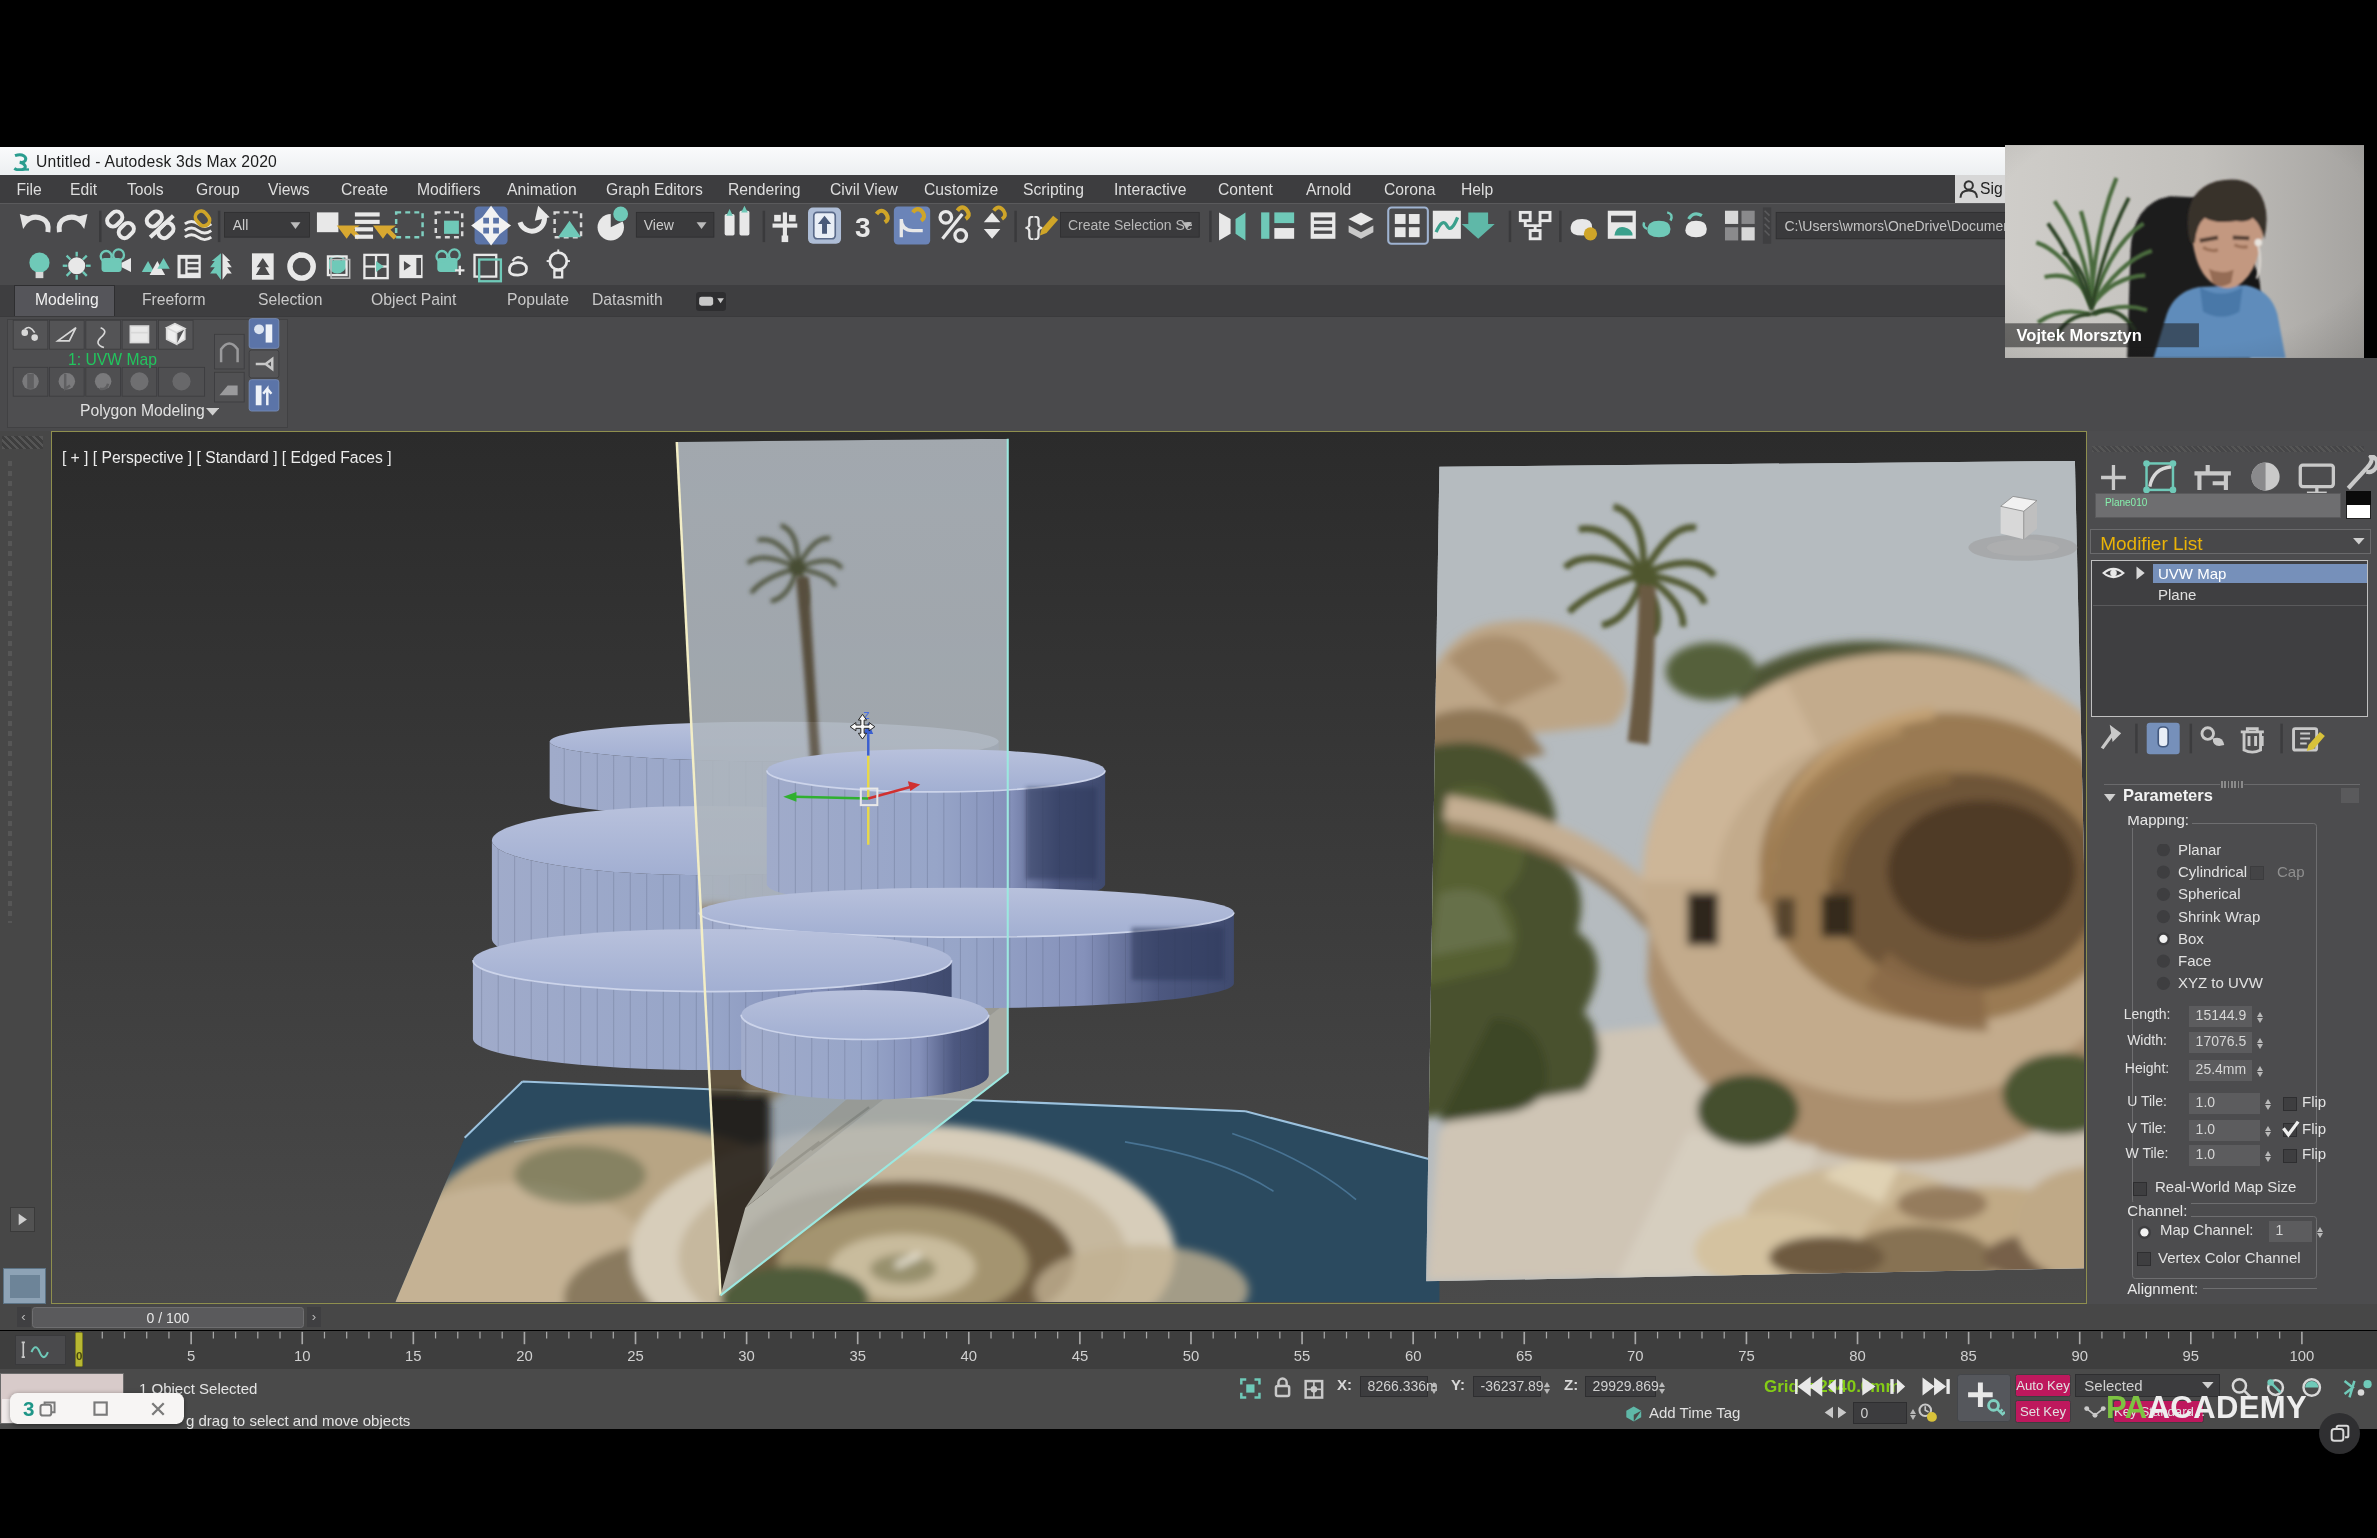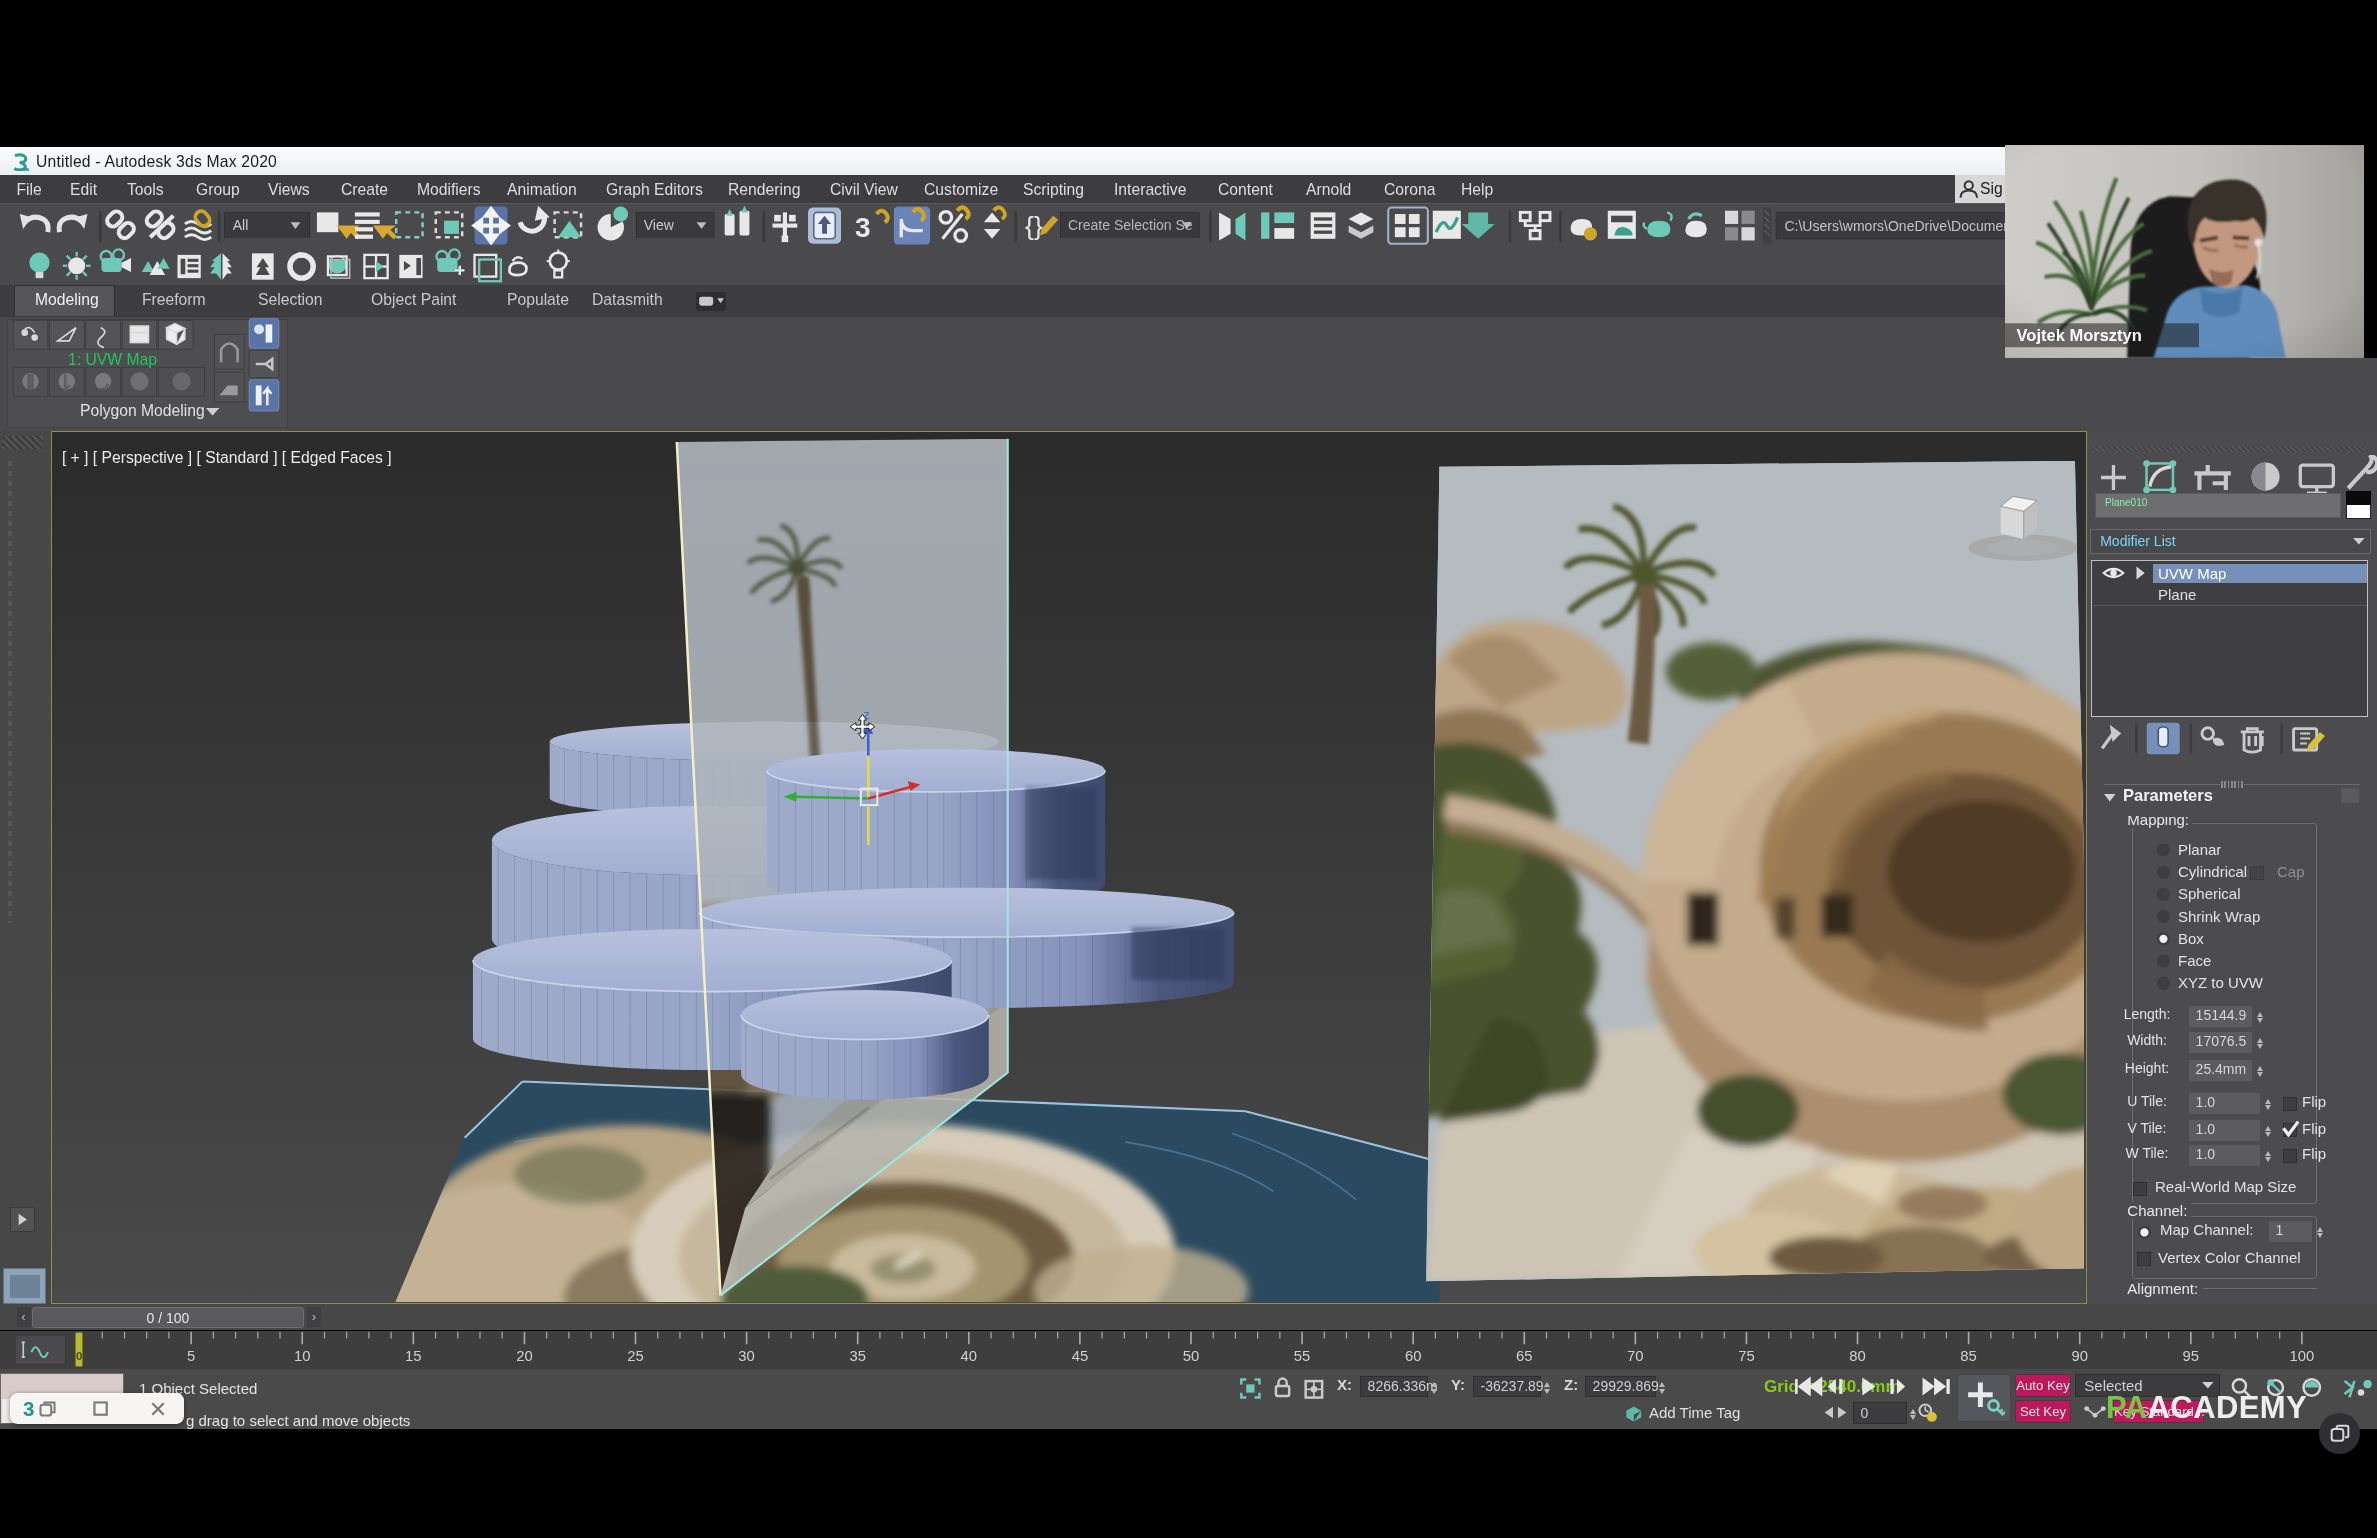--- a/index.html
+++ b/index.html
@@ -620,21 +620,21 @@
       <rect x="258" y="12" width="40" height="26" rx="3" fill="none" stroke="#c9c9c9" stroke-width="4"></rect>
       <line x1="278" y1="38" x2="278" y2="46" stroke="#c9c9c9" stroke-width="4"></line>
         <line x1="266" y1="46" x2="290" y2="46" stroke="#c9c9c9" stroke-width="4"></line>
       <path d="M316 40 L338 16 M338 16 q10 -10 4 -16 q12 4 8 14 q-4 8 -12 6" stroke="#c9c9c9" stroke-width="5" fill="none"></path>
     </svg>
     <div class="abs" style="left:8.3px;top:62px;width:246px;height:25px;background:#6e6e70;border:0.8px solid #5a5a5c"></div>
     <span class="abs" style="left:18px;top:66px;font-size:10px;color:#86efac">Plane010</span>
     <div class="abs" style="left:259px;top:60px;width:25px;height:28px;background:#fff;border:0.8px solid #222"></div>
     <div class="abs" style="left:259px;top:60px;width:25px;height:14px;background:#0a0a0a"></div>
     <div class="abs" style="left:3.3px;top:98px;width:281px;height:25px;background:#48484a;border:0.8px solid #6a6a6c"></div>
-    <span class="abs" style="left:13.2px;top:102px;font-size:14px;color:#7dd3fc">Modifier List</span>
+    <span class="abs" style="left:13.2px;top:102px;font-size:19px;color:#eab308">Modifier List</span>
     <svg class="abs" style="left:266px;top:107px" width="11.6" height="7.4" viewBox="0 0 14 9">
         <path d="M0 0 h14 l-7 8 z" fill="#cfcfcf"></path>
       </svg>
     <div class="abs" style="left:4.1px;top:129px;width:277px;height:157px;background:#3f3f41;border:0.8px solid #c0c0c0"></div>
     <div class="abs" style="left:66px;top:133px;width:214px;height:19px;background:#7690ba"></div>
     <span class="abs" style="left:71px;top:134px;font-size:15px;color:#ffffff">UVW Map</span>
     <span class="abs" style="left:71px;top:155px;font-size:15px;color:#e0e0e0">Plane</span>
     <div class="abs" style="left:5.8px;top:174px;width:274px;height:0.8px;background:#5a5a5c"></div>
     <svg class="abs" style="left:15px;top:132px" width="46" height="20" viewBox="0 0 56 24">
       <path d="M2 12 Q14 2 26 12 Q14 22 2 12 Z" fill="none" stroke="#e8e8e8" stroke-width="2.5"></path>

